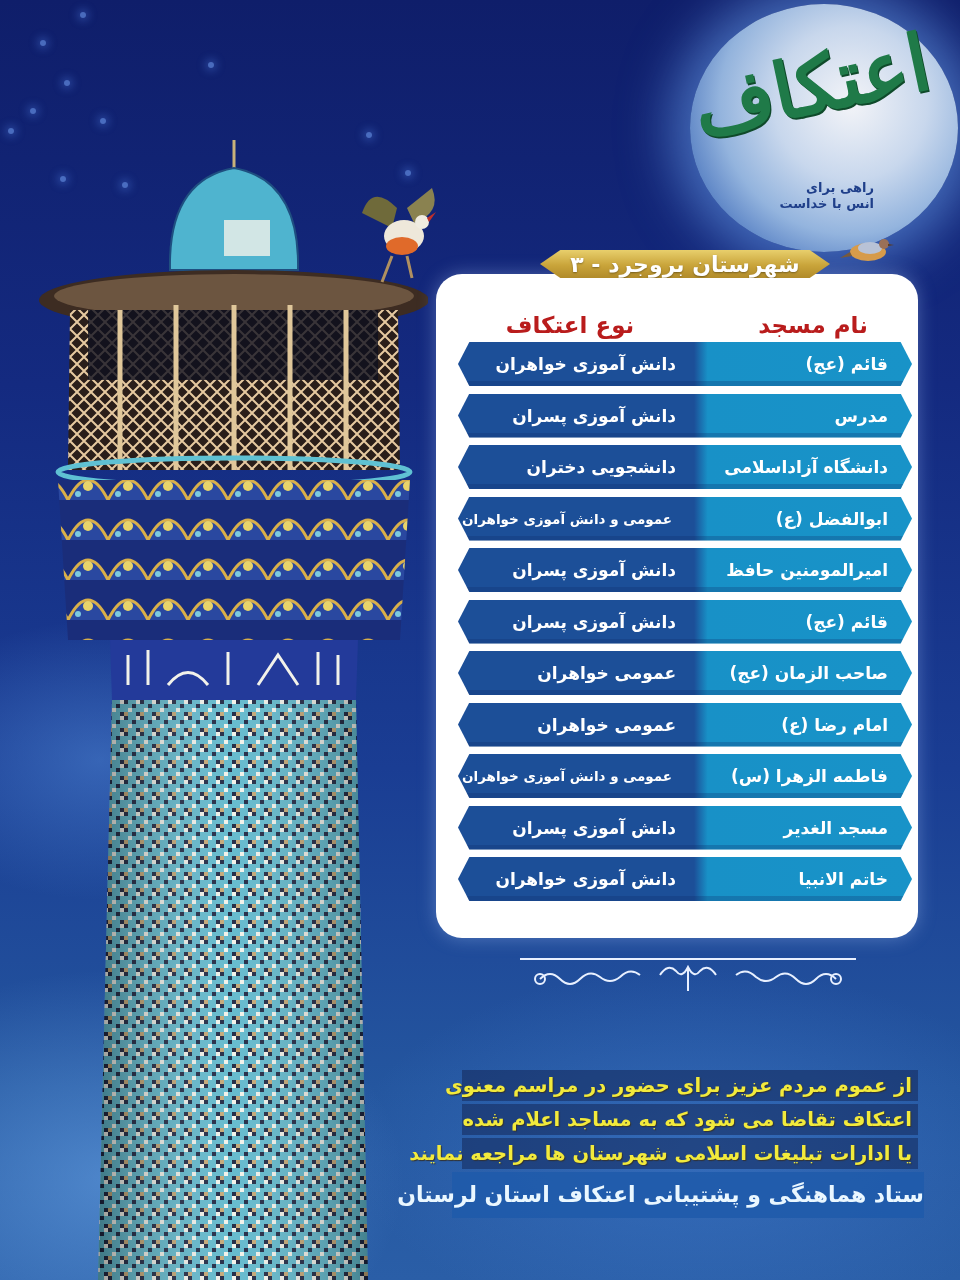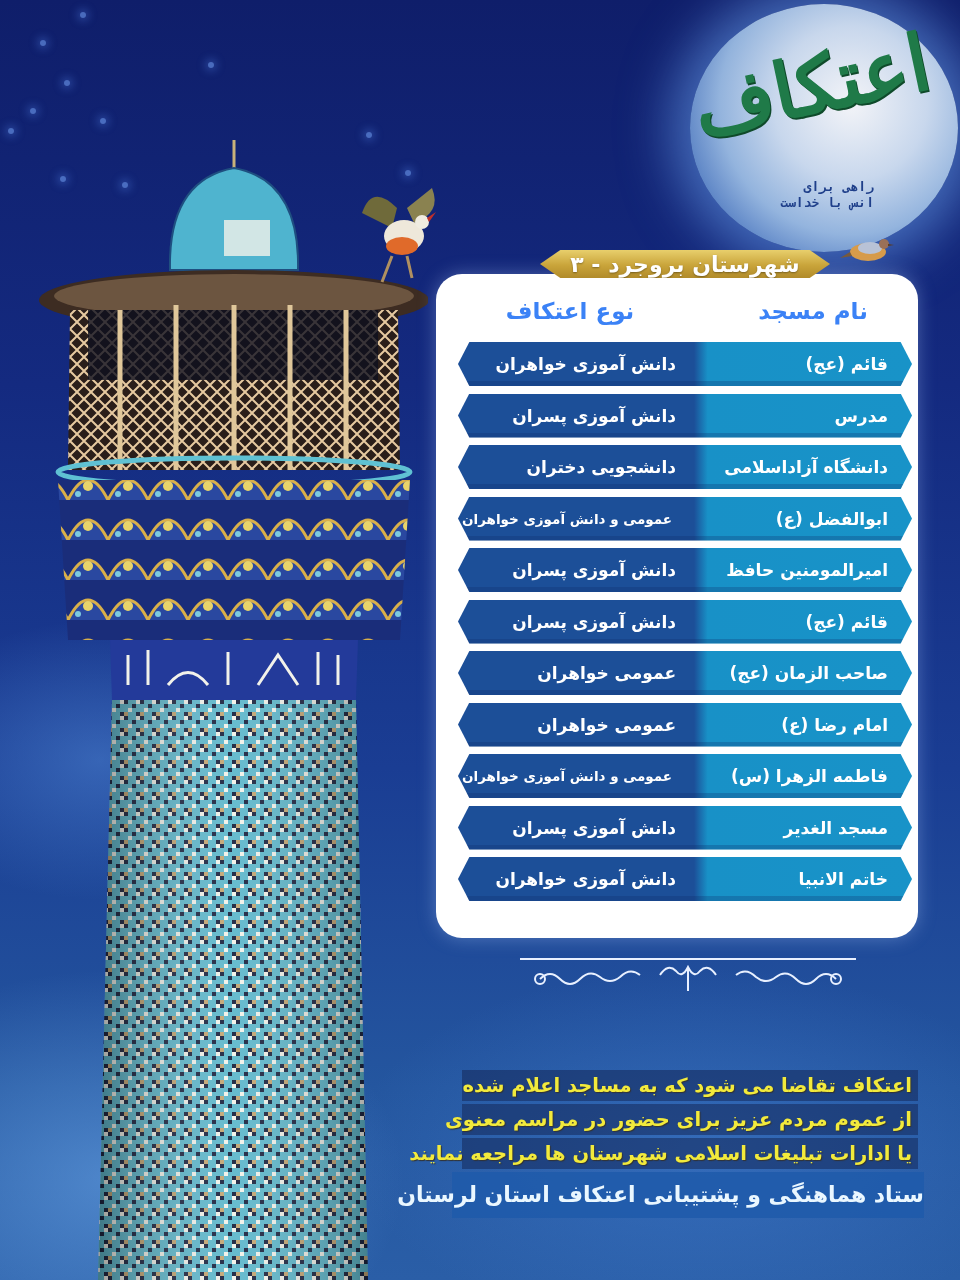--- a/index.html
+++ b/index.html
@@ -26,21 +26,21 @@
     box-shadow: 0 0 50px 20px rgba(120,180,255,0.5);
   }
   .logo-word {
     position: absolute; left: 758px; top: 40px; width: 180px; height: 150px;
     color: #1f7a48; font-family: "DejaVu Serif", serif; font-weight: bold; font-size: 78px;
     line-height: 1; direction: rtl; text-align: center; transform: rotate(-12deg);
     text-shadow: 1px 2px 0 #0f4a2a;
   }
   .logo-sub {
     position: absolute; left: 764px; top: 180px; width: 110px; direction: rtl; 
-    color: #1f3f8a; font-weight: bold; font-size: 13px; line-height: 16px; font-family: Liberation Mono, monospace;
+    color: #1f3f8a; font-weight: bold; font-size: 13px; line-height: 16px;
   }
   .bird-small {
     position: absolute; left: 840px; top: 232px; width: 54px; height: 34px;
   }
 
   
   .minaret { position: absolute; left: 28px; top: 140px; width: 400px; height: 1140px; }
 
   
   .bird { position: absolute; left: 352px; top: 178px; width: 90px; height: 110px; }
@@ -53,21 +53,21 @@
   }
   .city-banner {
     position: absolute; left: 540px; top: 250px; width: 290px; height: 28px;
     clip-path: polygon(7% 0, 93% 0, 100% 50%, 93% 100%, 7% 100%, 0 50%);
     background: linear-gradient(180deg, #e8cf6c 0%, #c9a43a 55%, #b18b2a 100%);
     display: flex; align-items: center; justify-content: center;
     color: #ffffff; font-weight: bold; font-size: 22px; direction: rtl;
     text-shadow: 0 1px 2px rgba(0,0,0,0.35);
   }
   .col-head {
-    position: absolute; top: 298px; color: #3b82f6; font-weight: bold; font-size: 23px; direction: rtl;
+    position: absolute; top: 312px; color: #b91c1c; font-weight: bold; font-size: 23px; direction: rtl;
   }
   .col-head.mosque { left: 748px; width: 130px; text-align: center; }
   .col-head.type { left: 485px; width: 170px; text-align: center; }
 
   .rows { position: absolute; left: 458px; top: 342px; width: 454px; }
   .row {
     position: relative; height: 44px; margin-bottom: 7.5px;
     clip-path: polygon(2.5% 0, 97.5% 0, 100% 50%, 97.5% 100%, 2.5% 100%, 0 50%);
     background: linear-gradient(90deg, #1c4f98 0%, #1c4f98 52%, #1891c7 55%, #1893c8 100%);
     display: flex; direction: rtl; align-items: center;
@@ -263,17 +263,17 @@
     <path d="M20 24 Q30 14 40 24 Q50 34 60 24 Q70 14 80 22 Q90 30 100 22 Q110 12 120 20"></path>
     <path d="M316 24 Q306 14 296 24 Q286 34 276 24 Q266 14 256 22 Q246 30 236 22 Q226 12 216 20"></path>
     <path d="M140 20 Q148 8 156 16 Q162 24 168 12 Q174 24 180 16 Q188 8 196 20"></path>
     <path d="M168 12 L168 36"></path>
     <circle cx="20" cy="24" r="5"></circle>
       <circle cx="316" cy="24" r="5"></circle>
   </g>
 </svg>
 
 <div class="notice">
+  <span class="notice-line">از عموم مردم عزیز برای حضور در مراسم معنوی</span>
   <span class="notice-line">اعتکاف تقاضا می شود که به مساجد اعلام شده</span>
-  <span class="notice-line">از عموم مردم عزیز برای حضور در مراسم معنوی</span>
   <span class="notice-line">یا ادارات تبلیغات اسلامی شهرستان ها مراجعه نمایند</span>
 </div>
 <div class="footer-bar">ستاد هماهنگی و پشتیبانی اعتکاف استان لرستان</div>
 
 </body></html>

